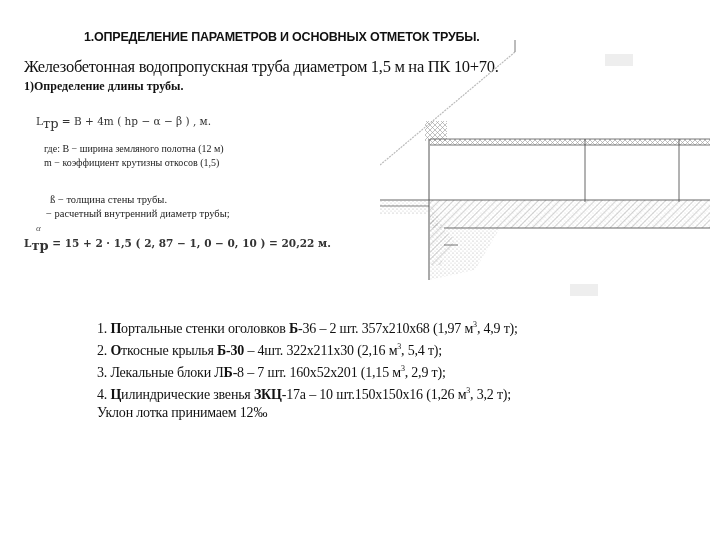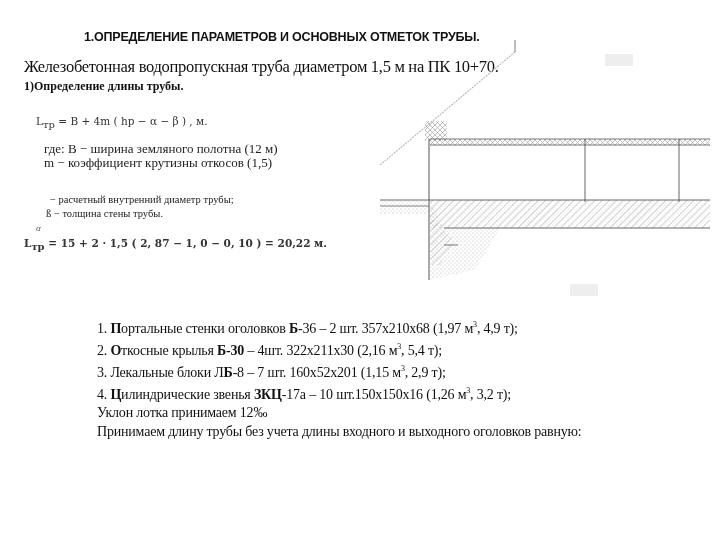--- a/index.html
+++ b/index.html
@@ -2,24 +2,24 @@
 <html><head>
   <meta charset="utf-8">
   <style>
     html, body { margin: 0; padding: 0; background: #ffffff; }
     body { width: 720px; height: 540px; position: relative; overflow: hidden; color: #111; font-family: "Liberation Serif", serif; }
     .abs { position: absolute; white-space: nowrap; }
     .title { left: 84px; top: 30px; font-family: "Liberation Sans", sans-serif; font-weight: bold; font-size: 12.5px; letter-spacing: -0.2px; }
     .subtitle { left: 24px; top: 57px; font-size: 16.5px; letter-spacing: -0.3px; }
     .section { left: 24px; top: 79px; font-size: 12px; font-weight: bold; }
     .formula { font-family: "DejaVu Serif", serif; font-size: 10.5px; color: #333; }
-    .formula sub { font-size: 10px; }
+    .formula sub { font-size: 13px; }
     .formula1 { left: 36px; top: 115px; }
     .formula2 { left: 24px; top: 237px; font-weight: bold; }
-    .defs { left: 44px; top: 142px; font-size: 13px; line-height: 14px; color: #222; }
+    .defs { left: 44px; top: 142px; font-size: 10px; line-height: 14px; color: #222; }
     .defs2 { left: 50px; top: 193px; font-size: 10.5px; line-height: 14px; color: #222; }
     .defs2 div:nth-child(2) { margin-left: -4px; }
     .alpha { left: 36px; top: 223px; font-size: 9px; color: #555; font-style: italic; }
     .body-text { left: 97px; top: 316px; font-size: 14px; line-height: 18.4px; letter-spacing: -0.2px; }
     .body-text sup { font-size: 8px; }
     svg.diagram { position: absolute; left: 380px; top: 40px; }
   </style>
 </head>
 <body>
 
@@ -30,22 +30,22 @@
 <div class="abs formula formula1">
   <span>L</span><sub>тр</sub><span> = B + 4m ( hр − α − β ) , м.</span>
 </div>
 
 <div class="abs defs">
   <div>где: B − ширина земляного полотна (12 м)</div>
   <div>m − коэффициент крутизны откосов (1,5)</div>
 </div>
 
 <div class="abs defs2">
+  <div>ß − толщина стены трубы.</div>
   <div>− расчетный внутренний диаметр трубы;</div>
-  <div>ß − толщина стены трубы.</div>
 </div>
 <div class="abs alpha">α</div>
 
 <div class="abs formula formula2">
   <span>L</span><sub>тр</sub><span> = 15 + 2 · 1,5 ( 2, 87 − 1, 0 − 0, 10 ) = 20,22 м.</span>
 </div>
 
 <svg class="diagram" width="330" height="270" viewBox="0 0 330 270">
   <defs>
     <pattern id="hatch" width="5" height="5" patternUnits="userSpaceOnUse" patternTransform="rotate(45)">
@@ -89,14 +89,13 @@
   <rect x="225" y="14" width="28" height="12" fill="#eee"></rect>
   <rect x="190" y="244" width="28" height="12" fill="#eee"></rect>
 </svg>
 
 <div class="abs body-text">
   <div><span>1. </span><b>П</b><span>ортальные стенки оголовков </span><b>Б</b><span>-36 – 2 шт. 357х210х68 (1,97 м</span><sup>3</sup><span>, 4,9 т);</span></div>
   <div><span>2. </span><b>О</b><span>ткосные крылья </span><b>Б-30</b><span> – 4шт. 322х211х30 (2,16 м</span><sup>3</sup><span>, 5,4 т);</span></div>
   <div><span>3. </span><b></b><span>Лекальные блоки Л</span><b>Б</b><span>-8 – 7 шт. 160х52х201 (1,15 м</span><sup>3</sup><span>, 2,9 т);</span></div>
   <div><span>4. </span><b>Ц</b><span>илиндрические звенья   </span><b>ЗКЦ</b><span>-17а – 10 шт.150х150х16 (1,26 м</span><sup>3</sup><span>, 3,2 т);</span></div>
   <div>Уклон лотка принимаем 12‰</div>
-  <div>Принимаем длину трубы без учета длины входного и выходного оголовков равную:</div>
 </div>
 
 </body></html>

